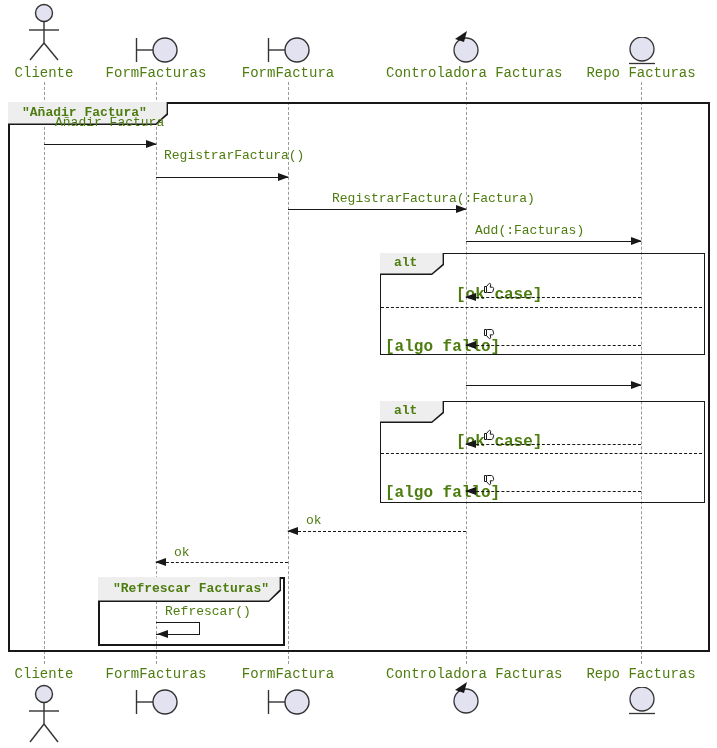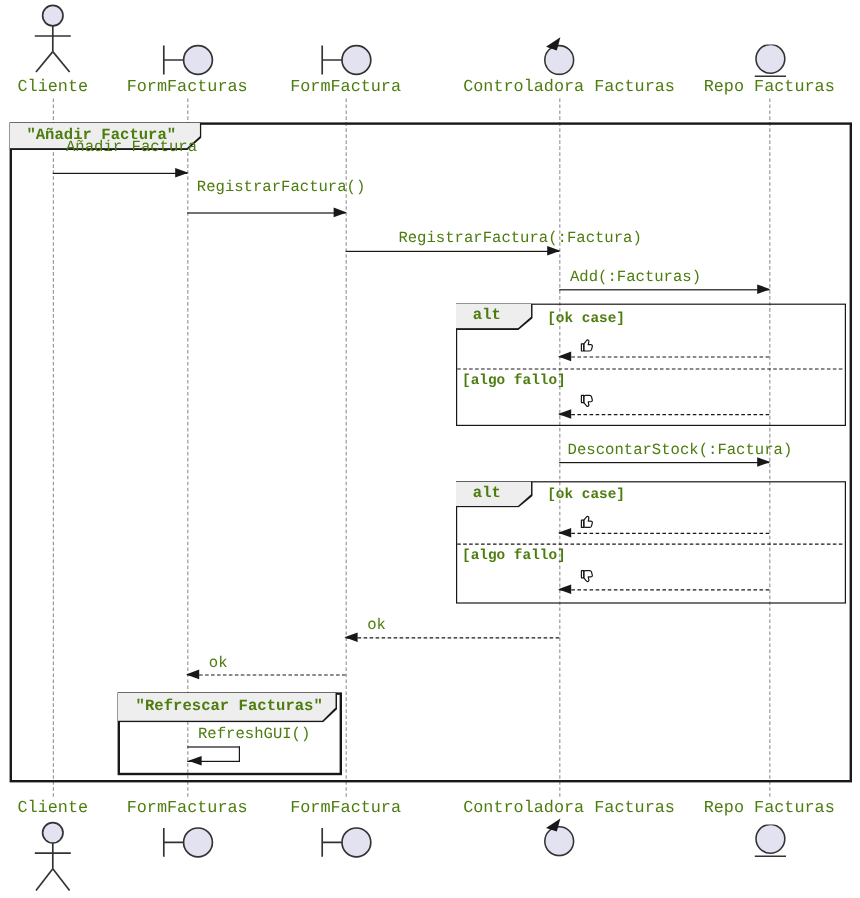--- a/index.html
+++ b/index.html
@@ -9,21 +9,21 @@
   .p-label{position:absolute;width:160px;text-align:center;font-size:14px;z-index:3;white-space:nowrap;}
   .icon{position:absolute;z-index:3;}
   .frame{position:absolute;border:2px solid #181818;z-index:2;background:transparent;}
   .frame.thin{border-width:1.5px;}
   .tab{position:absolute;background:#181818;z-index:3;
        clip-path:polygon(0 0,100% 0,100% 55%,calc(100% - 12px) 100%,0 100%);}
   .tab .fill{position:absolute;left:0;top:0;right:1.4px;bottom:1.4px;background:#EEEEEE;
        clip-path:polygon(0 0,100% 0,100% 53%,calc(100% - 11px) 100%,0 100%);}
   .tab span{position:absolute;z-index:1;font-weight:bold;font-size:13px;white-space:nowrap;}
   .msg-label{position:absolute;font-size:13px;white-space:nowrap;z-index:4;}
-  .guard{position:absolute;font-size:12px;font-weight:bold;white-space:nowrap;z-index:4;}
+  .guard{position:absolute;font-size:16px;font-weight:bold;white-space:nowrap;z-index:4;margin-top:28px;}
   .arrow{position:absolute;height:0;border-top:1.2px solid #181818;z-index:4;}
   .arrow.dashed{border-top:1.1px dashed #181818;}
   .arrow.to-r::after{content:"";position:absolute;right:-1px;top:-5.2px;width:0;height:0;
        border-left:11px solid #181818;border-top:4.5px solid transparent;border-bottom:4.5px solid transparent;}
   .arrow.to-l::before{content:"";position:absolute;left:-1px;top:-5.2px;width:0;height:0;
        border-right:11px solid #181818;border-top:4.5px solid transparent;border-bottom:4.5px solid transparent;}
   .divider{position:absolute;height:0;border-top:1.1px dashed #181818;z-index:4;}
   .selfmsg{position:absolute;border:1.2px solid #181818;border-left:none;z-index:4;}
   .selfhead{position:absolute;width:0;height:0;z-index:5;
        border-right:11px solid #181818;border-top:4.5px solid transparent;border-bottom:4.5px solid transparent;}
@@ -121,21 +121,20 @@
   <div class="icon" style="left:483px;top:328px;z-index:4;">
     <svg width="14" height="14" viewBox="0 0 14 14" fill="none" stroke="#181818" stroke-width="1" stroke-linejoin="round">
       <g transform="translate(0,14) scale(1,-1)">
         <path d="M1.5 6.5h2v6h-2z"></path>
         <path d="M3.5 12c.4.3.9.5 1.5.5h3.4c.7 0 1.3-.5 1.5-1.1l.7-2.6c.2-.8-.4-1.6-1.3-1.6H7.2l.5-2.5c.1-.7-.4-1.4-1.1-1.4-.3 0-.6.2-.8.5L3.5 6.5z"></path>
       </g>
     </svg>
   </div>
   <div class="arrow dashed to-l" style="left:466px;top:345px;width:175px;"></div>
 
-  <div class="msg-label" style="left:473px;top:367px;">DescontarStock(:Factura)</div>
   <div class="arrow to-r" style="left:466px;top:385px;width:175px;"></div>
 
   <div class="frame thin" style="left:380px;top:401px;width:323px;height:100px;"></div>
   <div class="tab" style="left:380px;top:401px;width:64px;height:22px;">
     <div class="fill"></div>
     <span style="left:14px;top:2px;">alt</span>
   </div>
   <div class="guard" style="left:456px;top:405px;">[ok case]</div>
   <div class="icon" style="left:483px;top:427px;z-index:4;">
     <svg width="14" height="14" viewBox="0 0 14 14" fill="none" stroke="#181818" stroke-width="1" stroke-linejoin="round">
@@ -160,21 +159,21 @@
   <div class="arrow dashed to-l" style="left:288px;top:531px;width:178px;"></div>
 
   <div class="msg-label" style="left:174px;top:545px;">ok</div>
   <div class="arrow dashed to-l" style="left:156px;top:562px;width:132px;"></div>
 
   <div class="frame" style="left:98px;top:577px;width:183px;height:65px;"></div>
   <div class="tab" style="left:98px;top:577px;width:183px;height:25px;">
     <div class="fill"></div>
     <span style="left:15px;top:4px;">"Refrescar Facturas"</span>
   </div>
-  <div class="msg-label" style="left:165px;top:604px;">RefreshGUI()</div>
+  <div class="msg-label" style="left:165px;top:604px;">Refrescar()</div>
   <div class="selfmsg" style="left:156px;top:622px;width:43px;height:11px;"></div>
   <div class="selfhead" style="left:157px;top:629.5px;"></div>
 
   <div class="p-label" style="left:-36px;top:666px;">Cliente</div>
   <div class="icon" style="left:26px;top:684px;">
     <svg width="36" height="64" viewBox="0 0 36 64" fill="none" stroke="#333" stroke-width="1.4">
       <circle cx="18" cy="10" r="8.5" fill="#E2E2F0"></circle>
       <line x1="18" y1="18.5" x2="18" y2="40"></line>
         <line x1="3" y1="27" x2="33" y2="27"></line>
       <line x1="18" y1="40" x2="4" y2="58"></line>

